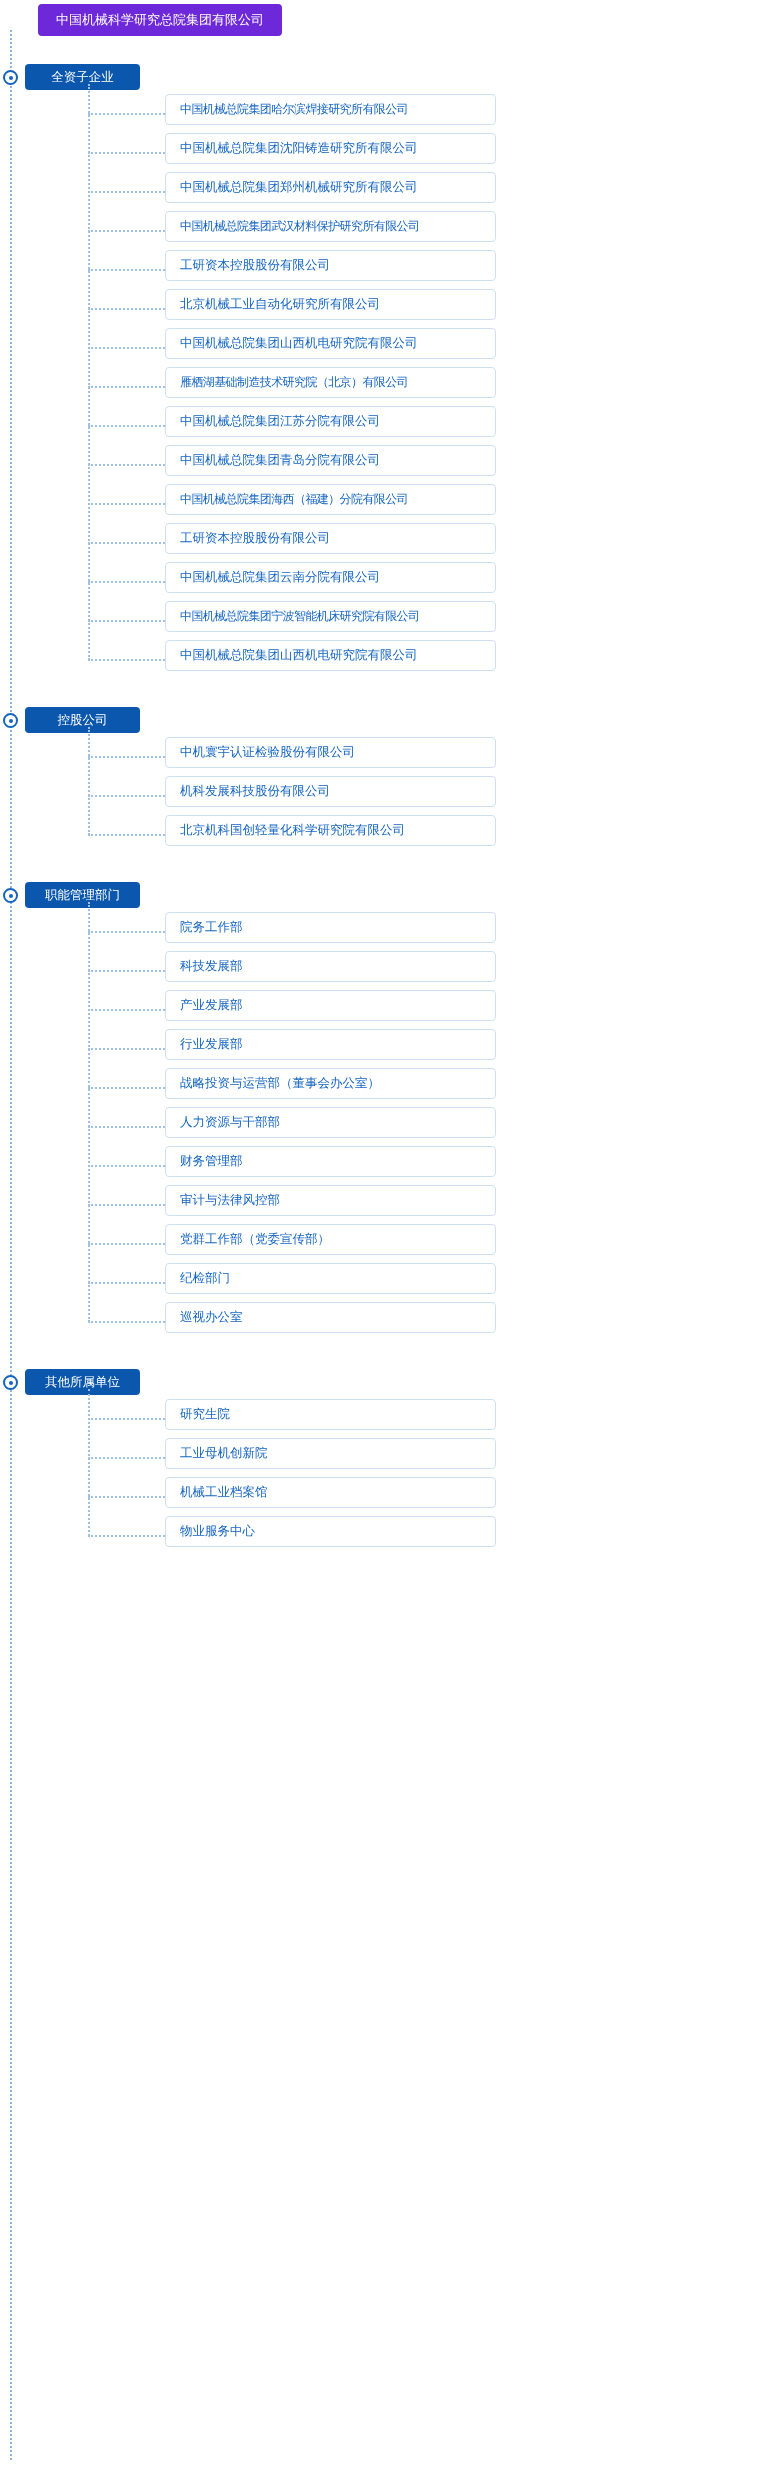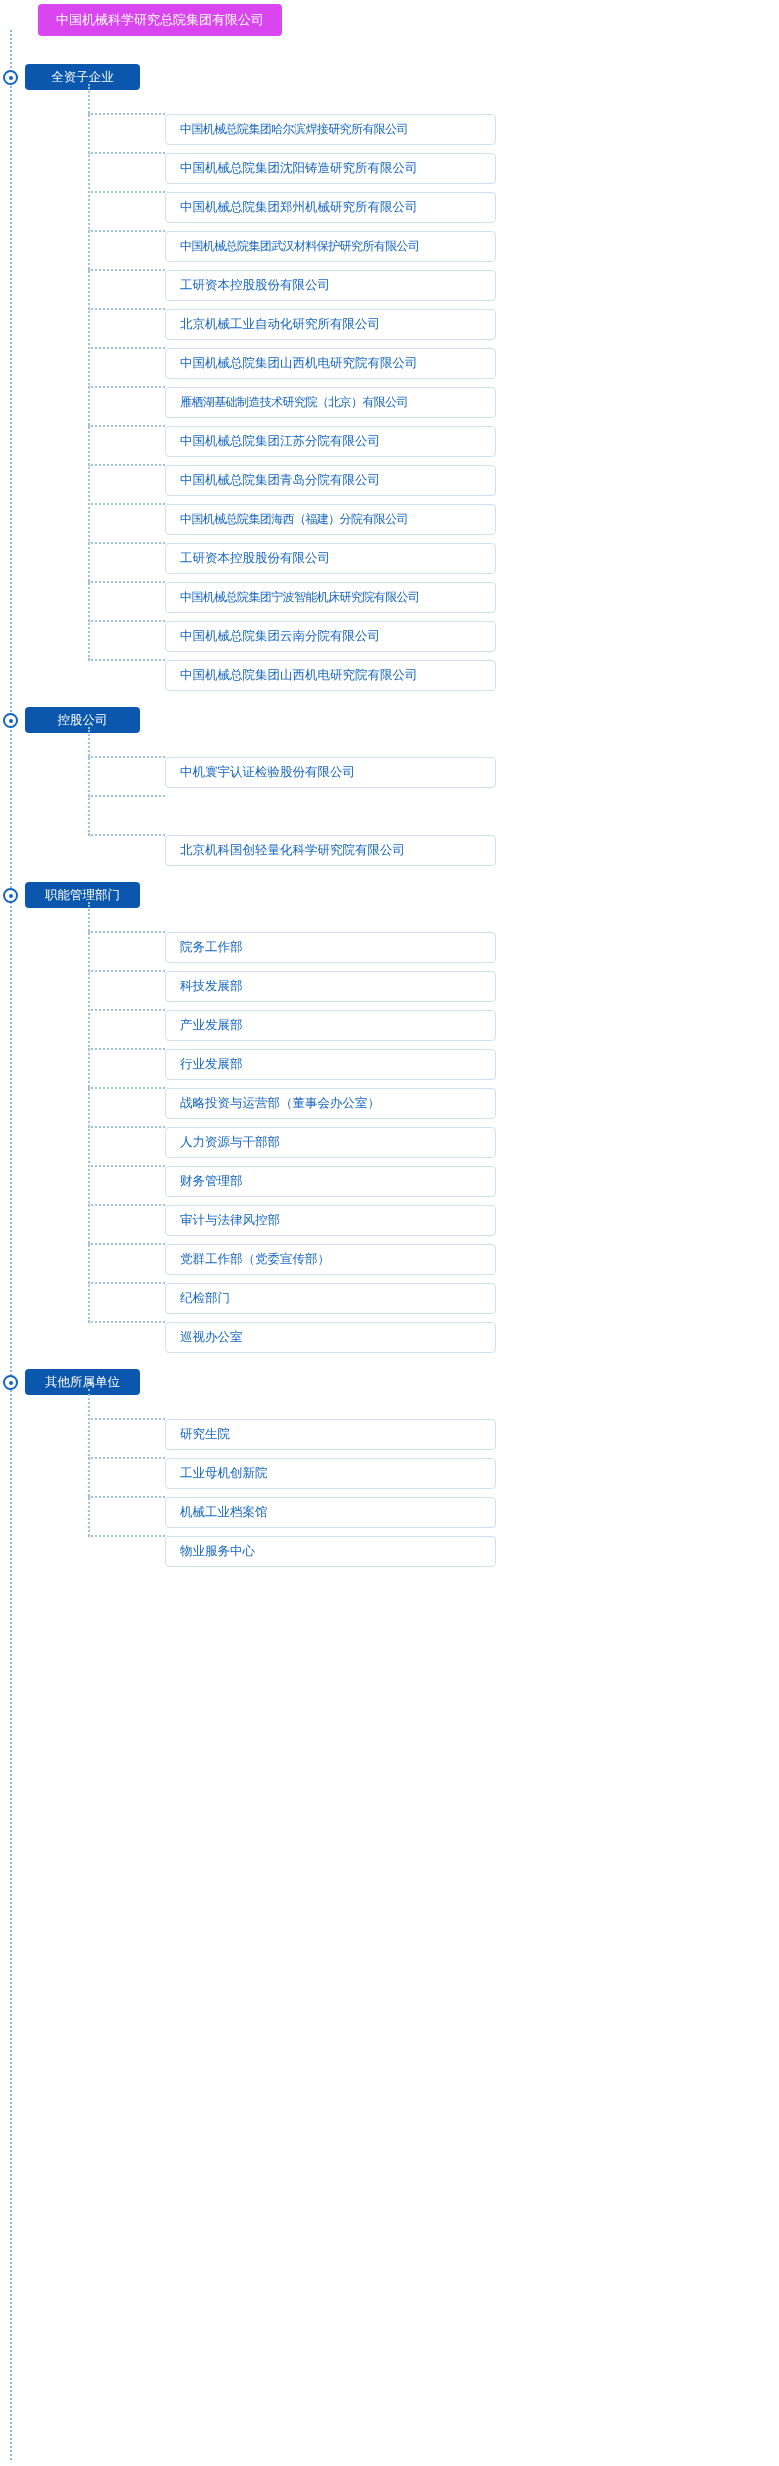--- a/index.html
+++ b/index.html
@@ -24,21 +24,21 @@
     height: 32px;
     margin-top: 4px;
   }
   .root-node {
     position: absolute;
     left: 38px;
     top: 0;
     height: 32px;
     line-height: 32px;
     padding: 0 18px;
-    background: #d946ef;
+    background: #6d28d9;
     color: #ffffff;
     font-size: 13px;
     border-radius: 4px;
     white-space: nowrap;
     cursor: pointer;
   }
 
   
   .spine {
     position: absolute;
@@ -120,21 +120,21 @@
     position: absolute;
     left: 88px;
     top: 19px;
     width: 77px;
     height: 0;
     border-top: 2px dotted #9ec1e6;
   }
   .item-box {
     position: absolute;
     left: 165px;
-    top: 20px;
+    top: 0;
     width: 331px;
     height: 31px;
     line-height: 29px;
     border: 1px solid #cfe0f2;
     border-radius: 4px;
     background: #ffffff;
     color: #1565c0;
     font-size: 12.5px;
     padding: 0 14px;
     white-space: nowrap;
@@ -207,45 +207,46 @@
           <div class="item-row">
             <div class="item-connector"></div>
             <div class="item-box tight">中国机械总院集团海西（福建）分院有限公司</div>
           </div>
           <div class="item-row">
             <div class="item-connector"></div>
             <div class="item-box">工研资本控股股份有限公司</div>
           </div>
           <div class="item-row">
             <div class="item-connector"></div>
+            <div class="item-box">中国机械总院集团云南分院有限公司</div>
+          </div>
+          <div class="item-row">
+            <div class="item-connector"></div>
             <div class="item-box tight">中国机械总院集团宁波智能机床研究院有限公司</div>
-          </div>
-          <div class="item-row">
-            <div class="item-connector"></div>
-            <div class="item-box">中国机械总院集团云南分院有限公司</div>
           </div>
           <div class="item-row">
             <div class="item-connector"></div>
             <div class="item-box">中国机械总院集团山西机电研究院有限公司</div>
           </div>
         </div>
       </div>
       <div class="section">
         <div class="section-head">
           <span class="spine-dot"></span>
           <div class="section-title">控股公司</div>
         </div>
         <div class="branch">
           <div class="branch-spine"></div>
           <div class="item-row">
             <div class="item-connector"></div>
             <div class="item-box">中机寰宇认证检验股份有限公司</div>
           </div>
           <div class="item-row">
             <div class="item-connector"></div>
+            <div class="item-box">机科发展科技股份有限公司</div>
           </div>
           <div class="item-row">
             <div class="item-connector"></div>
             <div class="item-box">北京机科国创轻量化科学研究院有限公司</div>
           </div>
         </div>
       </div>
       <div class="section">
         <div class="section-head">
           <span class="spine-dot"></span>

